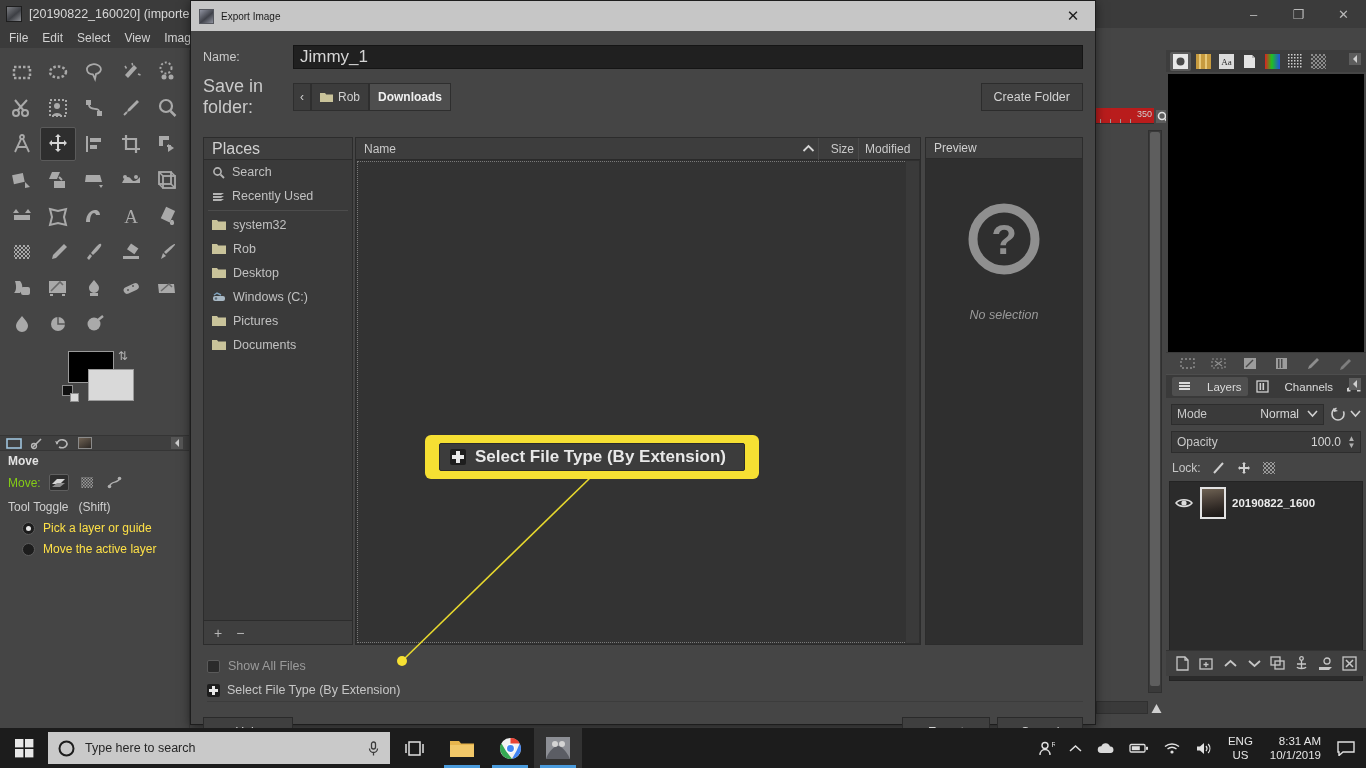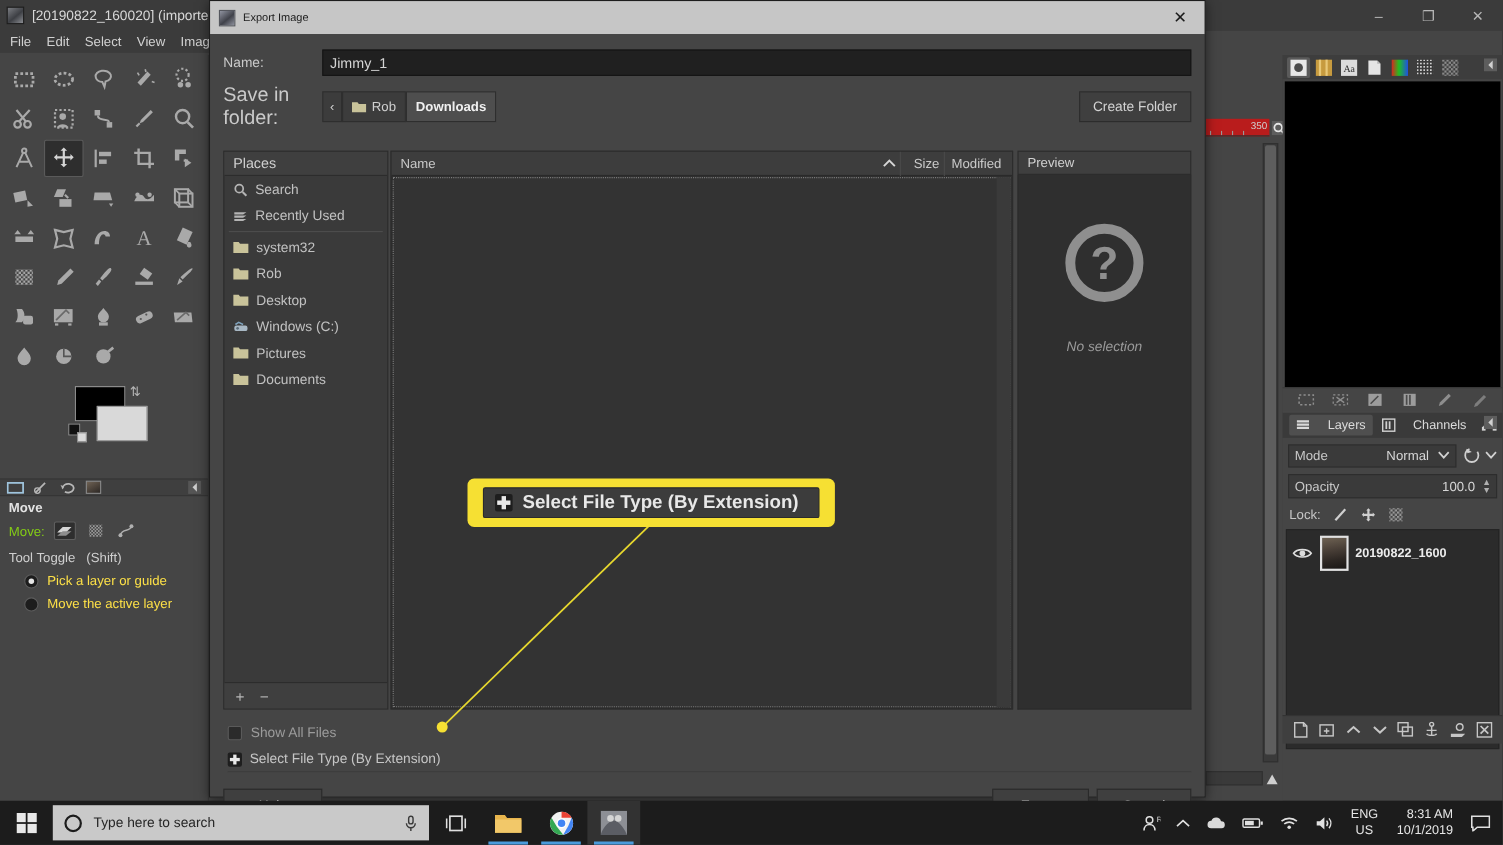--- a/index.html
+++ b/index.html
@@ -144,36 +144,36 @@
   .dlg-title-ico { width: 15px; height: 15px; margin-right: 7px;
     background: linear-gradient(140deg,#9093a0,#40424a 55%,#8f929e); border: 1px solid #55575e; flex: none; }
   .dlg-title-text { color: #1b1b1b; font-size: 10px; }
   .dlg-close { margin-left: auto; width: 44px; height: 30px; display: flex; align-items: center; justify-content: center; color: #1b1b1b; font-size: 15px; }
 
   .dlg-body { position: absolute; left: 0; right: 0; top: 30px; bottom: 0; background: #454545; }
 
   .row-name { display: flex; align-items: center; height: 26px; margin: 13px 12px 0 12px; }
   .row-name .lab { width: 90px; color: #cacaca; font-size: 12.5px; }
   .name-input { flex: 1; height: 24px; background: #202020; border: 1px solid #151515; color: #d5d5d5;
-    padding: 0 6px; font-size: 13px; display: flex; align-items: center; }
+    padding: 0 6px; font-size: 17px; display: flex; align-items: center; }
 
   .row-folder { display: flex; align-items: center; height: 28px; margin: 13px 12px 0 12px; }
   .row-folder .lab { width: 90px; color: #cacaca; font-size: 18px; }
   .crumbs { display: flex; align-items: stretch; height: 28px; }
   .crumb { display: flex; align-items: center; gap: 5px; padding: 0 8px; background: #3c3c3c; border: 1px solid #2e2e2e; color: #d0d0d0; font-size: 12px; }
   .crumb.back { padding: 0 6px; }
   .crumb.act { background: #4e4e4e; color: #f0f0f0; font-weight: bold; }
   .create-folder { margin-left: auto; padding: 0 12px; height: 28px; display: flex; align-items: center;
     background: #3f3f3f; border: 1px solid #2c2c2c; color: #d2d2d2; font-size: 12.5px; }
 
   .panes { position: absolute; left: 12px; right: 12px; top: 106px; height: 508px; display: flex; }
 
   .places { width: 150px; background: #3a3a3a; border: 1px solid #2c2c2c; display: flex; flex-direction: column; }
   .places-head { height: 22px; background: #3f3f3f; border-bottom: 1px solid #2c2c2c;
-    display: flex; align-items: center; padding-left: 8px; color: #d0d0d0; font-size: 13px; }
+    display: flex; align-items: center; padding-left: 8px; color: #d0d0d0; font-size: 16px; }
   .place { display: flex; align-items: center; gap: 7px; height: 24px; padding-left: 8px; color: #c1c1c1; font-size: 12.5px; }
   .place-sep { height: 1px; background: #4c4c4c; margin: 2px 4px; }
   .places-foot { margin-top: auto; height: 24px; background: #3f3f3f; border-top: 1px solid #2c2c2c;
     display: flex; align-items: center; gap: 14px; padding-left: 10px; color: #b6b6b6; font-size: 14px; }
 
   .filelist { flex: 1; margin-left: 2px; background: #2f2f2f; border: 1px solid #2c2c2c; display: flex; flex-direction: column; position: relative; }
   .fl-head { height: 22px; background: #3d3d3d; display: flex; align-items: center; border-bottom: 1px solid #2a2a2a; }
   .fl-col { color: #c9c9c9; font-size: 12px; display: flex; align-items: center; height: 22px; }
   .fl-col.name { flex: 1; padding-left: 8px; }
   .fl-col.sortarrow { width: 20px; justify-content: center; color: #d6d6d6; }

